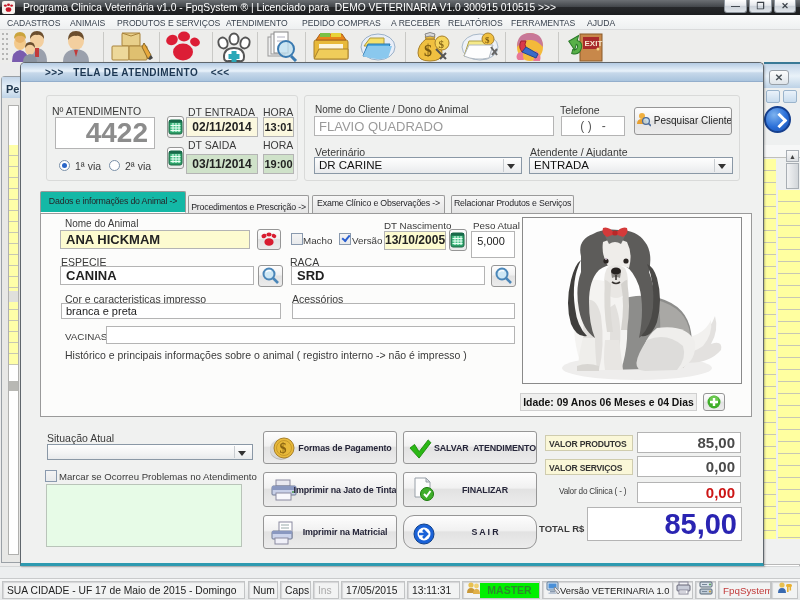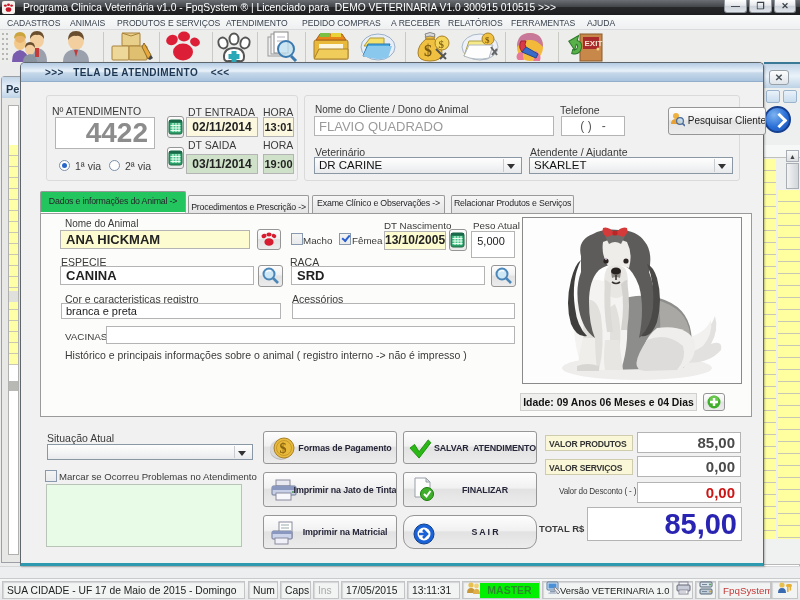--- a/index.html
+++ b/index.html
@@ -268,49 +268,49 @@
  <div class="lbl" style="left:167px;top:76px;">DT SAIDA</div>
  <div class="fld" style="left:165px;top:91px;width:72px;height:20px;background:#cfe2c9;font-weight:bold;text-align:center;line-height:18px;">03/11/2014</div>
  <div class="lbl" style="left:242px;top:76px;">HORA</div>
  <div class="fld" style="left:242px;top:91px;width:31px;height:20px;background:#cfe2c9;font-weight:bold;font-size:11px;text-align:center;line-height:18px;">19:00</div>
 
  <div class="gbox" style="left:283px;top:32px;width:436px;height:86px;"></div>
  <div class="lbl" style="left:294px;top:41px;font-size:10px;">Nome do Cliente / Dono do Animal</div>
  <div class="fld" style="left:293px;top:53px;width:240px;height:20px;color:#9a9a9a;font-weight:normal;font-size:13px;padding:2px 0 0 4px;">FLAVIO QUADRADO</div>
  <div class="lbl" style="left:539px;top:41px;">Telefone</div>
  <div class="fld" style="left:540px;top:53px;width:64px;height:20px;color:#555;font-size:12px;text-align:center;line-height:18px;">(&nbsp;)&nbsp;&nbsp;&nbsp;-</div>
- <div class="btn3d" style="left:647px;top:44px;width:98px;height:28px;font-size:10px;color:#222;text-align:center;line-height:26px;"><svg width="16" height="15" viewBox="0 0 16 15" style="vertical-align:-3px;">
+ <div class="btn3d" style="left:613px;top:44px;width:98px;height:28px;font-size:10px;color:#222;text-align:center;line-height:26px;"><svg width="16" height="15" viewBox="0 0 16 15" style="vertical-align:-3px;">
         <circle cx="7" cy="4" r="3" fill="#f0b040"></circle>
         <path d="M2 12 Q2 7 7 7 Q12 7 12 12 Z" fill="#e8a030"></path>
         <circle cx="11" cy="9" r="3.4" fill="#bcd8ee" fill-opacity=".8" stroke="#4a6a9a" stroke-width="1.2"></circle>
         <line x1="13.5" y1="11.5" x2="16" y2="14" stroke="#4a6a9a" stroke-width="1.6"></line>
       </svg> Pesquisar Cliente</div>
  <div class="lbl" style="left:294px;top:83px;">Veterinário</div>
  <div class="combo" style="left:293px;top:94px;width:208px;height:17px;padding:1px 0 8px 4px;">DR CARINE</div>
  <div class="lbl" style="left:509px;top:83px;">Atendente / Ajudante</div>
- <div class="combo" style="left:508px;top:94px;width:204px;height:17px;padding:1px 0 0 4px;">SKARLET</div>
-
- <div class="tab" style="left:19px;top:128px;width:146px;height:22px;background:#22c55e;border-bottom:1px solid #fcfcfb;z-index:3;padding-top:4px;">Dados e informações do Animal -&gt;</div>
+ <div class="combo" style="left:508px;top:94px;width:204px;height:17px;padding:1px 0 0 4px;">ENTRADA</div>
+
+ <div class="tab" style="left:19px;top:128px;width:146px;height:22px;background:#14b8a6;border-bottom:1px solid #fcfcfb;z-index:3;padding-top:4px;">Dados e informações do Animal -&gt;</div>
  <div class="tab" style="left:167px;top:132px;width:121px;height:18px;padding-top:6px;">Procedimentos e Prescrição -&gt;</div>
  <div class="tab" style="left:291px;top:132px;width:133px;height:18px;padding-top:2px;">Exame Clínico e Observações -&gt;</div>
  <div class="tab" style="left:430px;top:132px;width:123px;height:18px;padding-top:2px;">Relacionar Produtos e Serviços</div>
  <div id="tabpage"></div>
 
  <div class="lbl" style="left:44px;top:155px;font-size:10px;">Nome do Animal</div>
  <div class="fld" style="left:39px;top:167px;width:190px;height:19px;background:#fdfbd0;font-weight:bold;font-size:13px;padding:1px 0 0 5px;">ANA HICKMAM</div>
  <div class="btn3d" id="pawbtn" style="left:236px;top:166px;width:24px;height:21px;text-align:center;"><svg width="22" height="19" viewBox="0 0 22 19">
         <ellipse cx="6" cy="6" rx="2.6" ry="2.1" fill="#d81c30" transform="rotate(-25 6 6)"></ellipse>
         <ellipse cx="11" cy="4.5" rx="2.6" ry="2.1" fill="#d81c30"></ellipse>
         <ellipse cx="16" cy="6" rx="2.4" ry="2" fill="#d81c30" transform="rotate(25 16 6)"></ellipse>
         <ellipse cx="11" cy="12" rx="4.6" ry="3.8" fill="#d81c30"></ellipse>
       </svg></div>
  <div class="chk" style="left:270px;top:170px;"></div>
  <div class="lbl" style="left:282px;top:172px;font-size:9.8px;">Macho</div>
  <div class="chk on" style="left:318px;top:170px;"></div>
- <div class="lbl" style="left:331px;top:172px;font-size:9.8px;">Fêmea</div>
+ <div class="lbl" style="left:331px;top:172px;font-size:9.8px;">Versão</div>
  <div class="lbl" style="left:363px;top:157px;font-size:9.8px;">DT Nascimento</div>
  <div class="fld" style="left:363px;top:168px;width:62px;height:19px;background:#fdfbd0;font-weight:bold;text-align:center;line-height:17px;">13/10/2005</div>
  <div id="cal3" class="btn3d" style="left:428px;top:166px;width:18px;height:22px;">
       <svg width="15" height="18" viewBox="0 0 15 18" style="position:absolute;left:0px;top:1px;">
         <rect x="1" y="2" width="13" height="14" rx="2" fill="#2e9e68" stroke="#1a6a44"></rect>
         <rect x="2.5" y="5" width="10" height="9" fill="#48c088"></rect>
         <g stroke="#e8fff2" stroke-width="1">
           <line x1="2.5" y1="7.5" x2="12.5" y2="7.5"></line>
           <line x1="2.5" y1="10" x2="12.5" y2="10"></line>
           <line x1="2.5" y1="12.5" x2="12.5" y2="12.5"></line>
@@ -332,21 +332,21 @@
         <path d="M7 6 Q9 4 12 5" stroke="#fff" fill="none" stroke-width="1.4"></path>
       </svg></div>
  <div class="lbl" style="left:269px;top:193px;">RAÇA</div>
  <div class="fld" style="left:270px;top:203px;width:194px;height:19px;font-weight:bold;font-size:13px;padding:1px 0 0 5px;">SRD</div>
  <div class="btn3d mag" style="left:470px;top:202px;width:25px;height:22px;text-align:center;"><svg width="23" height="20" viewBox="0 0 23 20">
         <circle cx="10" cy="8" r="5.5" fill="#cfe8f5" stroke="#4a86b8" stroke-width="2"></circle>
         <line x1="14" y1="12" x2="19" y2="17" stroke="#4a86b8" stroke-width="2.6"></line>
         <path d="M7 6 Q9 4 12 5" stroke="#fff" fill="none" stroke-width="1.4"></path>
       </svg></div>
 
- <div class="lbl" style="left:44px;top:230px;font-size:10.5px;">Cor e caracteristicas registro</div>
+ <div class="lbl" style="left:44px;top:230px;font-size:10.5px;">Cor e caracteristicas impresso</div>
  <div class="fld" style="left:40px;top:240px;width:220px;height:16px;font-size:11px;padding:1px 0 0 4px;">branca e preta</div>
  <div class="lbl" style="left:271px;top:230px;font-size:10.5px;">Acessórios</div>
  <div class="fld" style="left:271px;top:240px;width:223px;height:16px;"></div>
 
  <div class="lbl" style="left:44px;top:268px;font-size:9.8px;">VACINAS</div>
  <div class="fld" style="left:85px;top:263px;width:409px;height:18px;"></div>
  <div class="lbl" style="left:44px;top:286px;font-size:10.5px;">Histórico e principais informações sobre o animal ( registro interno -&gt; não é impresso )</div>
 
  <div class="abs" style="left:501px;top:154px;width:220px;height:167px;border:1px solid #8a8a8a;background:#fff;box-shadow:inset 1px 1px 2px #aaa;" id="photo"><svg width="218" height="165" viewBox="0 0 218 165">
 <rect width="218" height="165" fill="#fdfdfd"></rect>
@@ -458,21 +458,21 @@
         <circle cx="11" cy="11" r="6.5" fill="#fff"></circle>
         <path d="M6 11 L13 11 M10 7 L14 11 L10 15" stroke="#1a62d8" stroke-width="2.6" fill="none"></path>
       </svg>
       <span>S A I R</span>
     </div>
 
  <div class="abs ylab" style="left:524px;top:372px;">VALOR PRODUTOS</div>
  <div class="fld" style="left:616px;top:369px;width:104px;height:21px;font-size:15px;font-weight:bold;color:#4a4a4a;text-align:right;padding:1px 5px 0 0;">85,00</div>
  <div class="abs ylab" style="left:524px;top:396px;">VALOR SERVIÇOS</div>
  <div class="fld" style="left:616px;top:393px;width:104px;height:21px;font-size:15px;font-weight:bold;color:#4a4a4a;text-align:right;padding:1px 5px 0 0;">0,00</div>
- <div class="lbl" style="left:538px;top:424px;font-size:8.2px;letter-spacing:-.2px;">Valor do Desconto ( - )</div>
+ <div class="lbl" style="left:538px;top:424px;font-size:8.2px;letter-spacing:-.2px;">Valor do Clinica ( - )</div>
  <div class="fld" style="left:616px;top:419px;width:104px;height:21px;font-size:15px;font-weight:bold;color:#cc1616;text-align:right;padding:1px 5px 0 0;">0,00</div>
  <div class="lbl" style="left:518px;top:460px;font-size:9.5px;font-weight:bold;">TOTAL R$</div>
  <div class="fld" style="left:566px;top:444px;width:155px;height:34px;font-size:29px;font-weight:bold;color:#2a24b2;text-align:right;padding:1px 4px 0 0;line-height:31px;">85,00</div>
 </div>
 
 <div class="abs" id="statusbar">
   <div class="scell" style="left:2px;width:243px;">SUA CIDADE - UF 17 de Maio de 2015 - Domingo</div>
   <div class="scell" style="left:248px;width:30px;">Num</div>
   <div class="scell" style="left:280px;width:31px;">Caps</div>
   <div class="scell" style="left:313px;width:26px;color:#aaa;">Ins</div>

